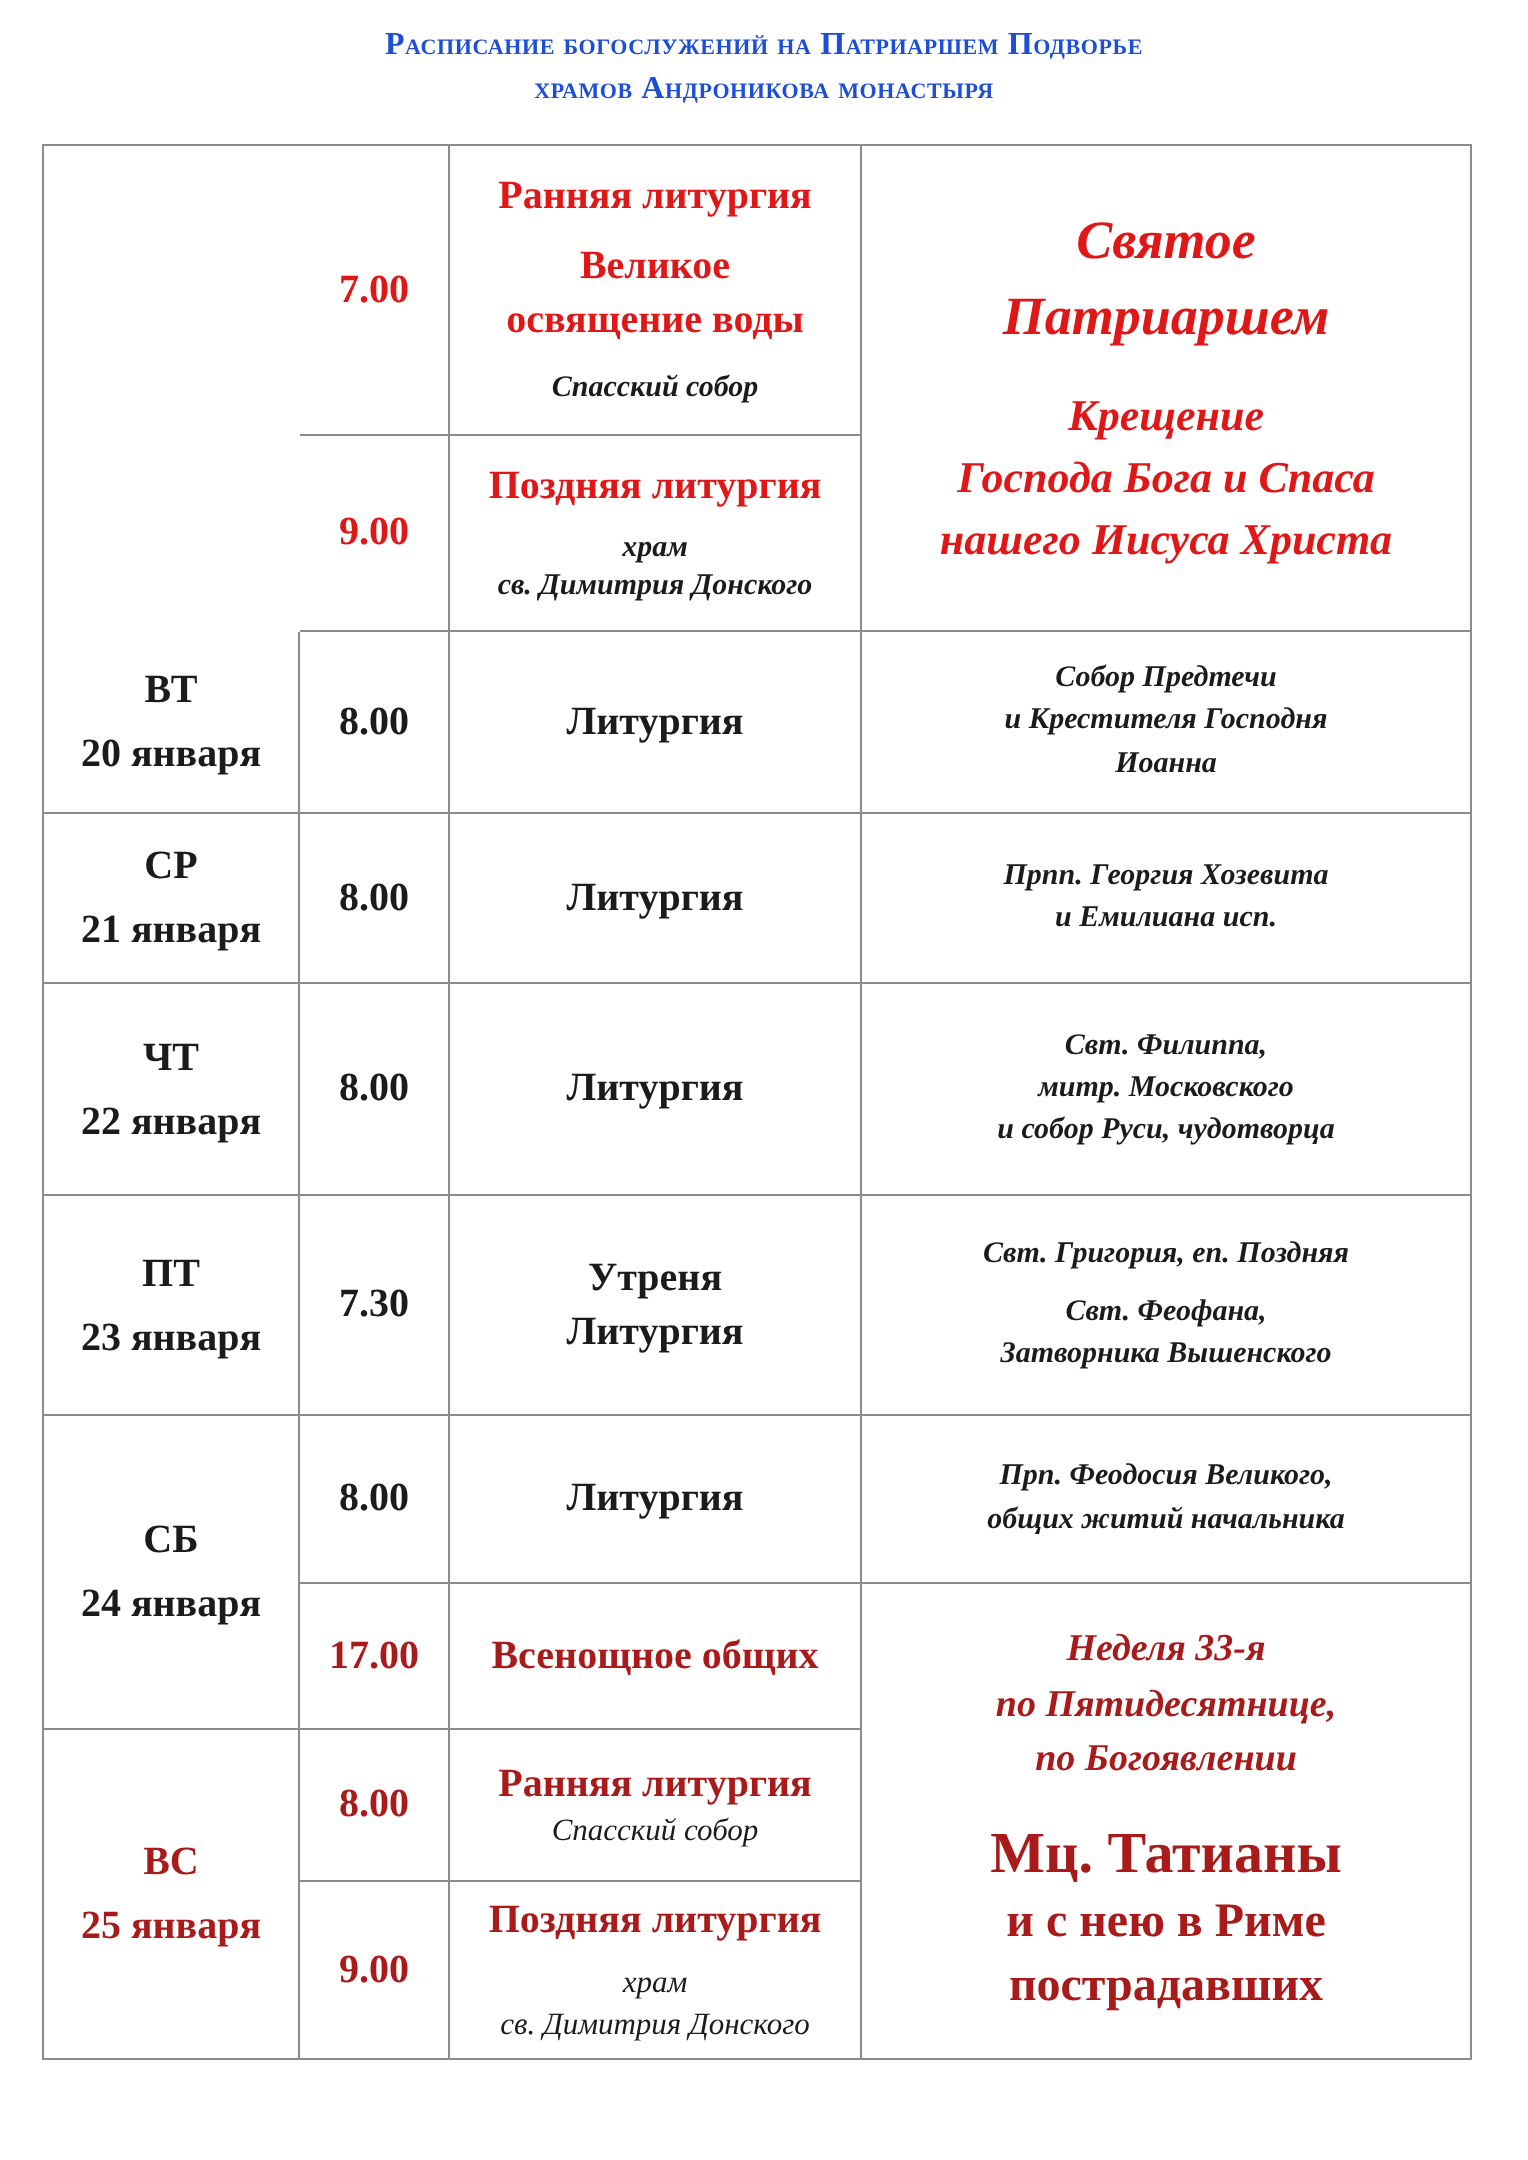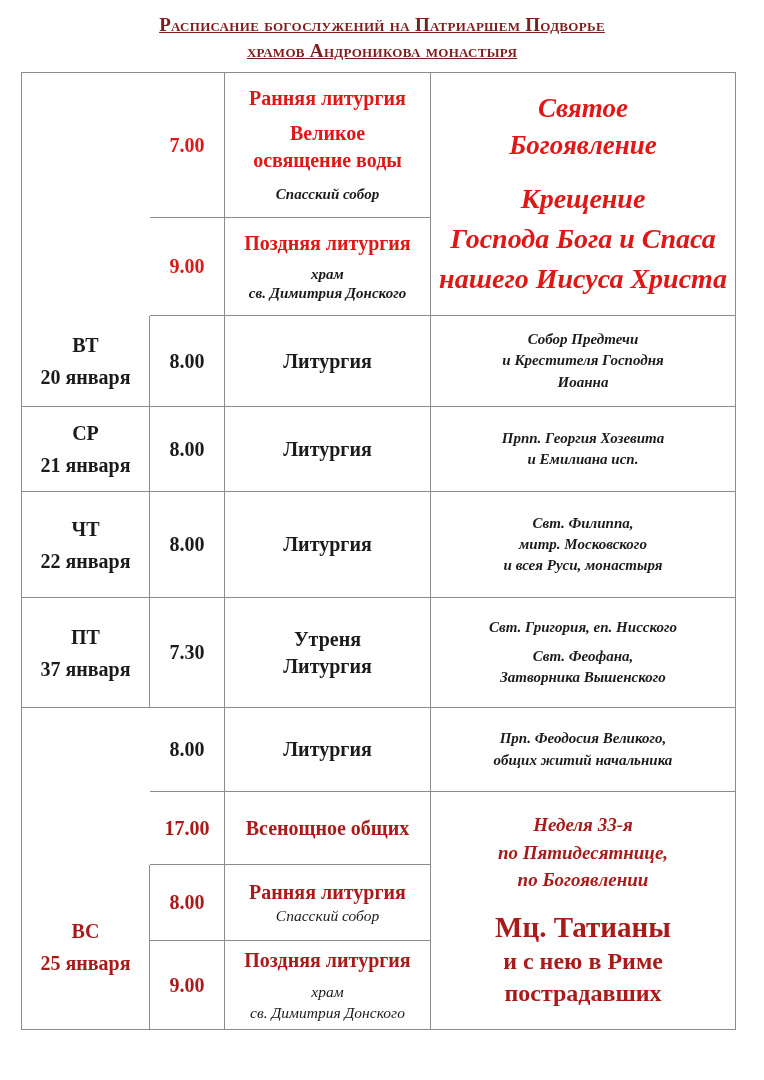--- a/index.html
+++ b/index.html
@@ -9,22 +9,22 @@
     --border:#8c8c8c;
   }
   html,body{margin:0;padding:0;}
   body{
     width:764px;height:1080px;background:#ffffff;position:relative;
     font-family:"Liberation Serif","DejaVu Serif",serif;color:var(--ink);
     -webkit-font-smoothing:antialiased;
   }
   .title{
     position:absolute;left:0;top:12px;width:764px;text-align:center;
-    font-weight:bold;font-variant:small-caps;font-size:19px;line-height:1.35;
-    letter-spacing:.3px;color:#7f1d1d;text-decoration:underline;
+    font-weight:bold;font-variant:small-caps;font-size:16px;line-height:1.35;
+    letter-spacing:.3px;color:#1d4ed8;
   }
   .tbl{
     position:absolute;left:21px;top:72px;width:713px;height:956px;
     display:grid;
     grid-template-columns:128px 75px 206px 304px;
     grid-template-rows:145px 98px 91px 85px 106px 110px 84px 73px 76px 88px;
     border:1px solid var(--border);
     box-sizing:content-box;
   }
   .cell{
@@ -39,21 +39,21 @@
   .day{font-weight:bold;font-size:20px;line-height:1.6;}
   .time{font-weight:bold;font-size:20px;}
   .svc{font-weight:bold;font-size:20px;line-height:1.35;text-align:center;}
   .red{color:var(--bright-red);}
   .dred{color:var(--dark-red);}
   .church-b{font-weight:bold;font-style:italic;font-size:15px;color:var(--ink);line-height:1.3;}
   .church{font-style:italic;font-size:15.5px;color:var(--ink);line-height:1.3;font-weight:normal;}
   .feast{font-weight:bold;font-style:italic;font-size:15px;line-height:1.42;color:var(--ink);}
   .gap8{margin-top:8px;} .gap12{margin-top:11px;} .gap14{margin-top:14px;} .gap16{margin-top:16px;}
   .feast-main{font-weight:bold;font-style:italic;font-size:27px;line-height:1.4;color:var(--bright-red);}
-  .feast-sec{font-weight:bold;font-style:italic;font-size:28px;line-height:1.42;color:var(--bright-red);}
+  .feast-sec{font-weight:bold;font-style:italic;font-size:22px;line-height:1.42;color:var(--bright-red);}
   .week{font-weight:bold;font-style:italic;font-size:19px;line-height:1.45;color:var(--dark-red);}
   .tat-main{font-weight:bold;font-size:29px;line-height:1.2;color:var(--dark-red);}
   .tat-sec{font-weight:bold;font-size:24px;line-height:1.35;color:var(--dark-red);}
 </style>
 </head>
 <body>
 
 <header class="title">
   <div>Расписание богослужений на Патриаршем Подворье</div>
   <div>храмов Андроникова монастыря</div>
@@ -65,21 +65,21 @@
     <span class="time red">7.00</span>
   </div>
   <div class="cell" style="grid-area:1/3/2/4">
     <span class="svc red">Ранняя литургия</span>
     <span class="svc red pre gap8">Великое
 освящение воды</span>
     <span class="church-b gap12">Спасский собор</span>
   </div>
   <div class="cell no-r" style="grid-area:1/4/3/5">
     <span class="feast-main pre">Святое
-Богоявление</span>
+Патриаршем</span>
     <span class="feast-sec pre gap14">Крещение
 Господа Бога и Спаса
 нашего Иисуса Христа</span>
   </div>
   <div class="cell" style="grid-area:2/2/3/3">
     <span class="time red">9.00</span>
   </div>
   <div class="cell" style="grid-area:2/3/3/4">
     <span class="svc red">Поздняя литургия</span>
     <span class="church-b pre gap8">храм
@@ -117,38 +117,40 @@
 22 января</div>
   <div class="cell" style="grid-area:5/2/6/3">
     <span class="time">8.00</span>
   </div>
   <div class="cell" style="grid-area:5/3/6/4">
     <span class="svc">Литургия</span>
   </div>
   <div class="cell no-r" style="grid-area:5/4/6/5">
     <span class="feast pre">Свт. Филиппа,
 митр. Московского
-и всея Руси, монастыря</span>
+и собор Руси, чудотворца</span>
   </div>
 
   <div class="cell day pre" style="grid-area:6/1/7/2">ПТ
-37 января</div>
+23 января</div>
   <div class="cell" style="grid-area:6/2/7/3">
     <span class="time">7.30</span>
   </div>
   <div class="cell" style="grid-area:6/3/7/4">
     <span class="svc pre">Утреня
 Литургия</span>
   </div>
   <div class="cell no-r" style="grid-area:6/4/7/5">
-    <span class="feast">Свт. Григория, еп. Нисского</span>
+    <span class="feast">Свт. Григория, еп. Поздняя</span>
     <span class="feast pre gap8">Свт. Феофана,
 Затворника Вышенского</span>
   </div>
 
+  <div class="cell day pre" style="grid-area:7/1/9/2">СБ
+24 января</div>
   <div class="cell" style="grid-area:7/2/8/3">
     <span class="time">8.00</span>
   </div>
   <div class="cell" style="grid-area:7/3/8/4">
     <span class="svc">Литургия</span>
   </div>
   <div class="cell no-r" style="grid-area:7/4/8/5">
     <span class="feast pre">Прп. Феодосия Великого,
 общих житий начальника</span>
   </div>

